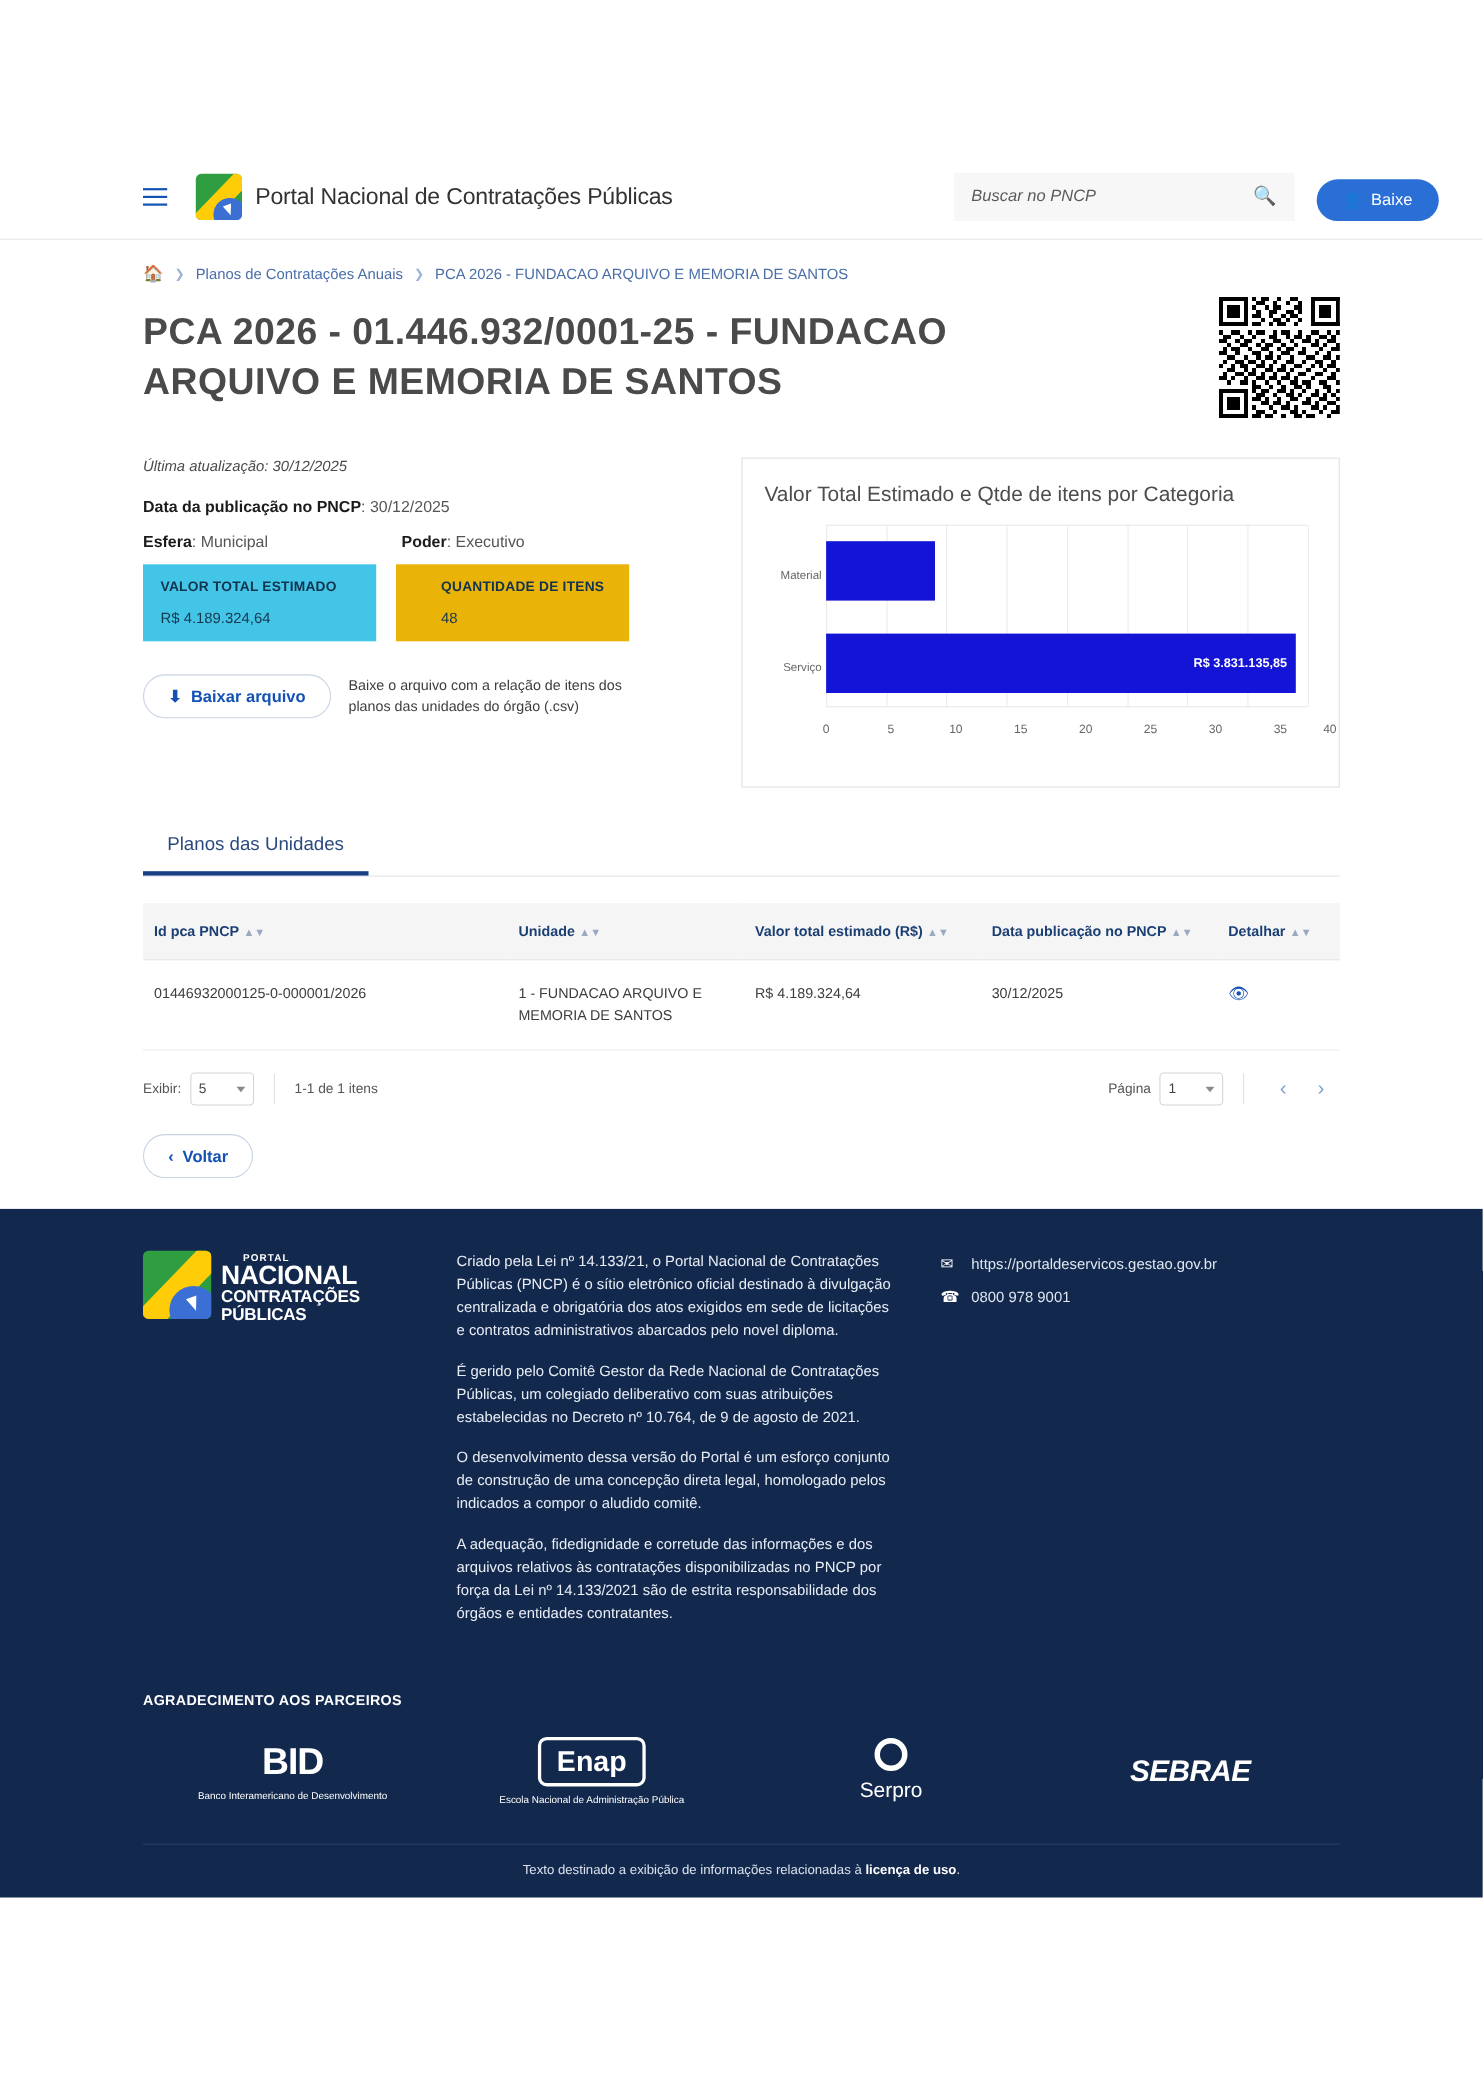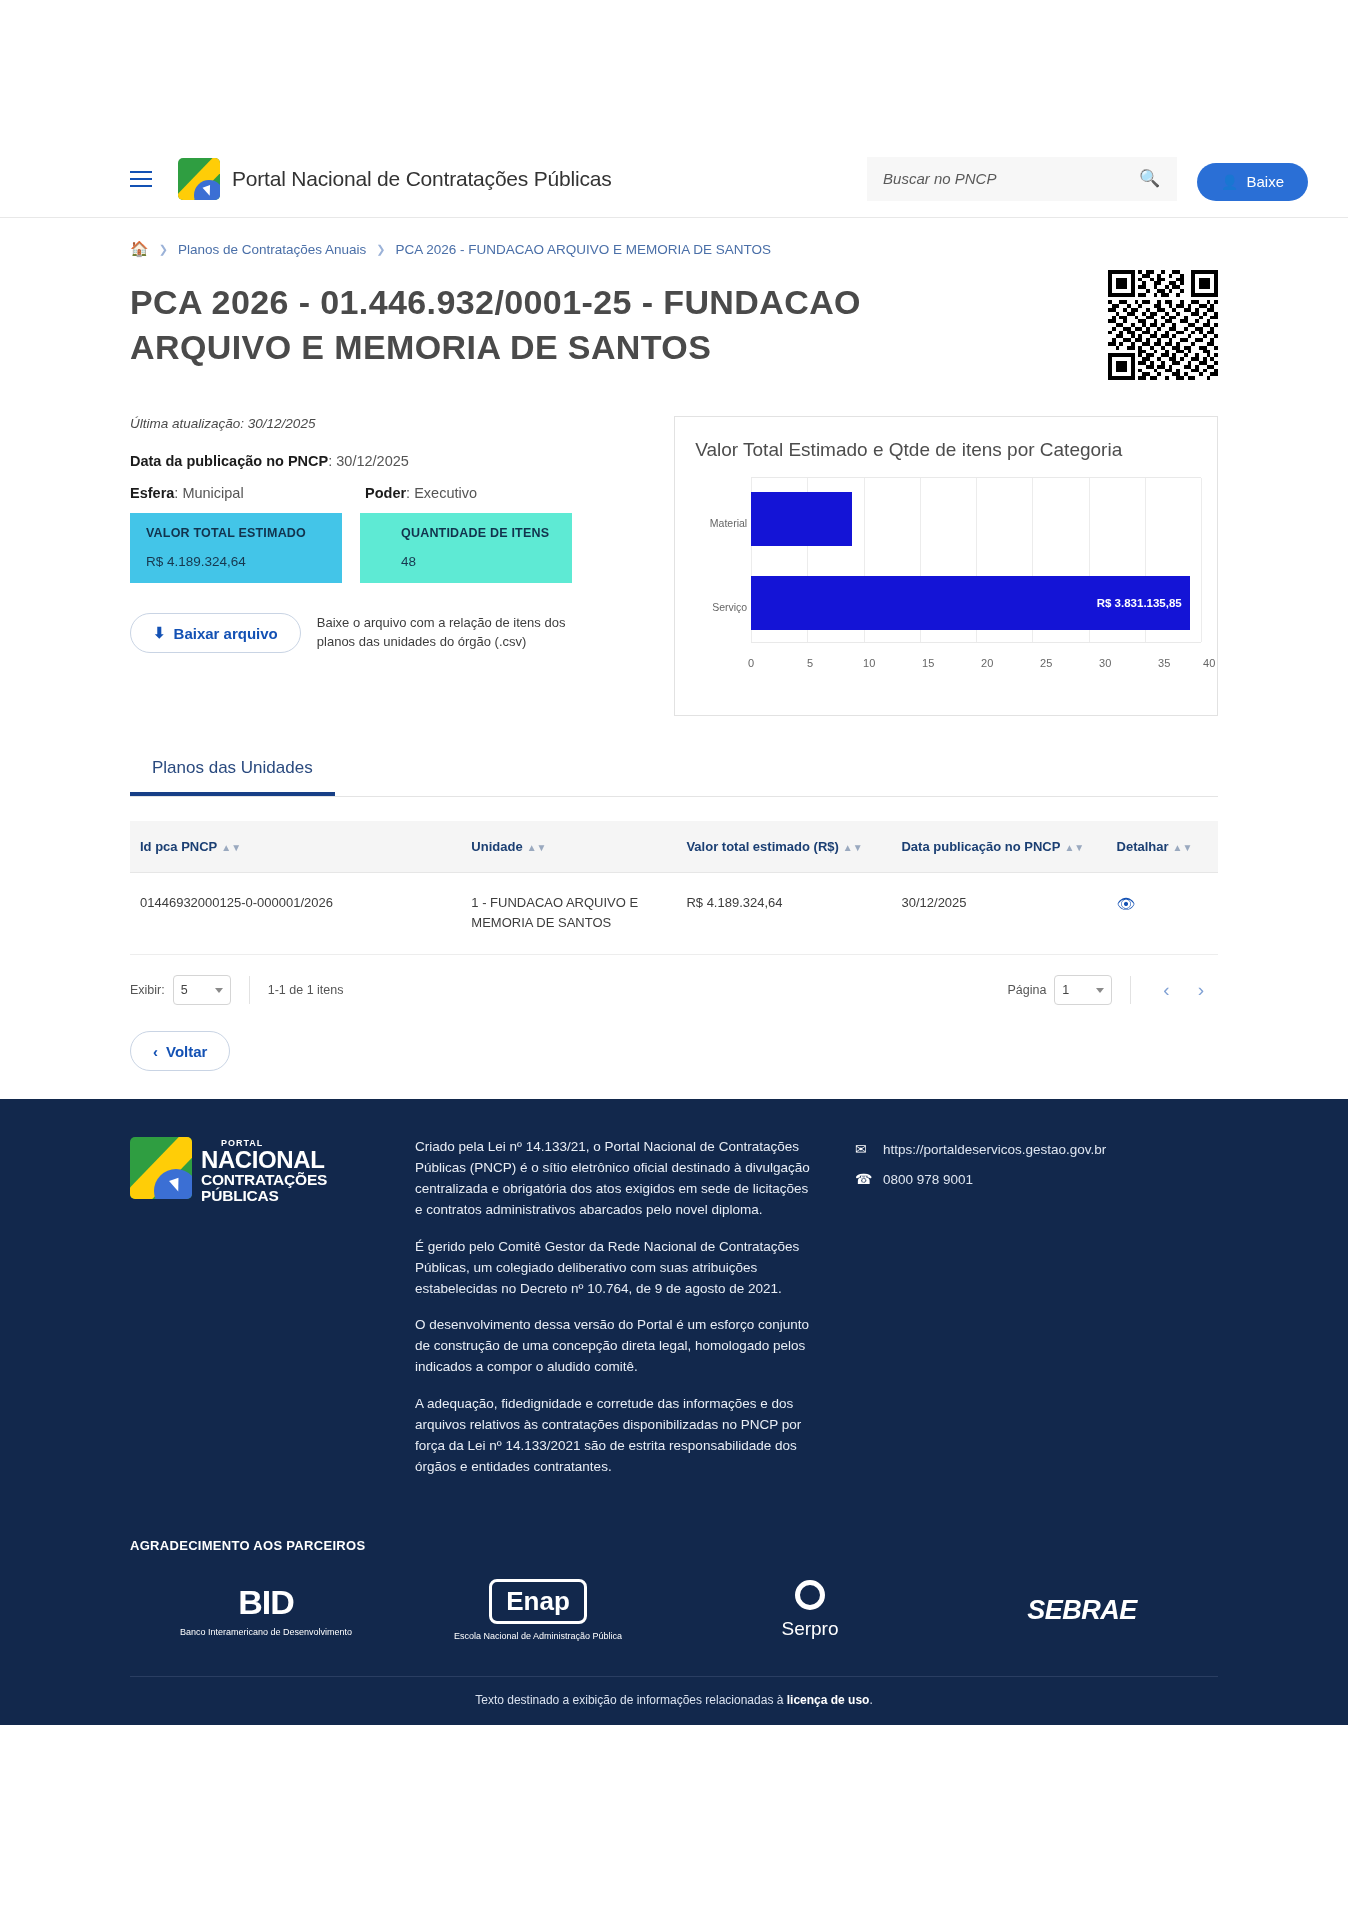--- a/index.html
+++ b/index.html
@@ -111,41 +111,41 @@
   }
   .meta-line { font-size: 14.5px; color:#555; margin-bottom: 16px; }
   .meta-line b { color:#1b1b1b; font-weight: 700; }
   .meta-two { display:flex; gap: 0; margin-bottom: 12px; }
   .meta-two > div { width: 235px; font-size: 14.5px; color:#555; }
   .meta-two > div b { color:#1b1b1b; font-weight:700; }
 
   .cards { display:flex; gap: 18px; margin-top: 6px; }
   .card { width: 212px; height: 70px; padding: 13px 16px; }
   .card.blue { background: #43c5e8; }
-  .card.green { background: #5eead4; padding-left: 41px; }
+  .card.green { background: #eab308; padding-left: 41px; }
   .card .lbl {
     font-size: 12.5px; font-weight: 700; color:#12334d;
     letter-spacing: 0.2px; margin-bottom: 14px;
   }
   .card .val { font-size: 13.5px; color:#17384f; }
 
   .download-row { display:flex; align-items:center; gap: 16px; margin-top: 30px; }
   .btn-outline {
     border: 1px solid #c9d4e4; background:#fff; color:#1351b4;
     border-radius: 22px; height: 40px; padding: 0 22px;
     font-size: 15px; font-weight: 600; cursor:pointer;
     display:flex; align-items:center; gap:8px;
     font-family:"Liberation Sans", sans-serif;
   }
   .download-help { font-size: 13px; color:#3d3d3d; line-height:1.45; max-width:290px; }
 
   
   .chart-panel {
     width: 560px; border: 1px solid #e2e2e2; background:#fff;
-    padding: 22px 8px 12px 20px; height: 300px;
+    padding: 22px 20px 12px 20px; height: 300px;
   }
   .chart-title { font-size: 19px; color:#4d4d4d; margin-bottom: 16px; }
   .chart-area { position: relative; height: 200px; }
   .plot {
     position:absolute; left: 56px; right: 8px; top: 0; bottom: 34px;
     border-top: 1px solid #e9e9e9; border-bottom: 1px solid #e9e9e9;
   }
   .gridline { position:absolute; top:0; bottom:0; width:1px; background:#ececec; }
   .bar { position:absolute; background:#1414d6; }
   .bar-label {

